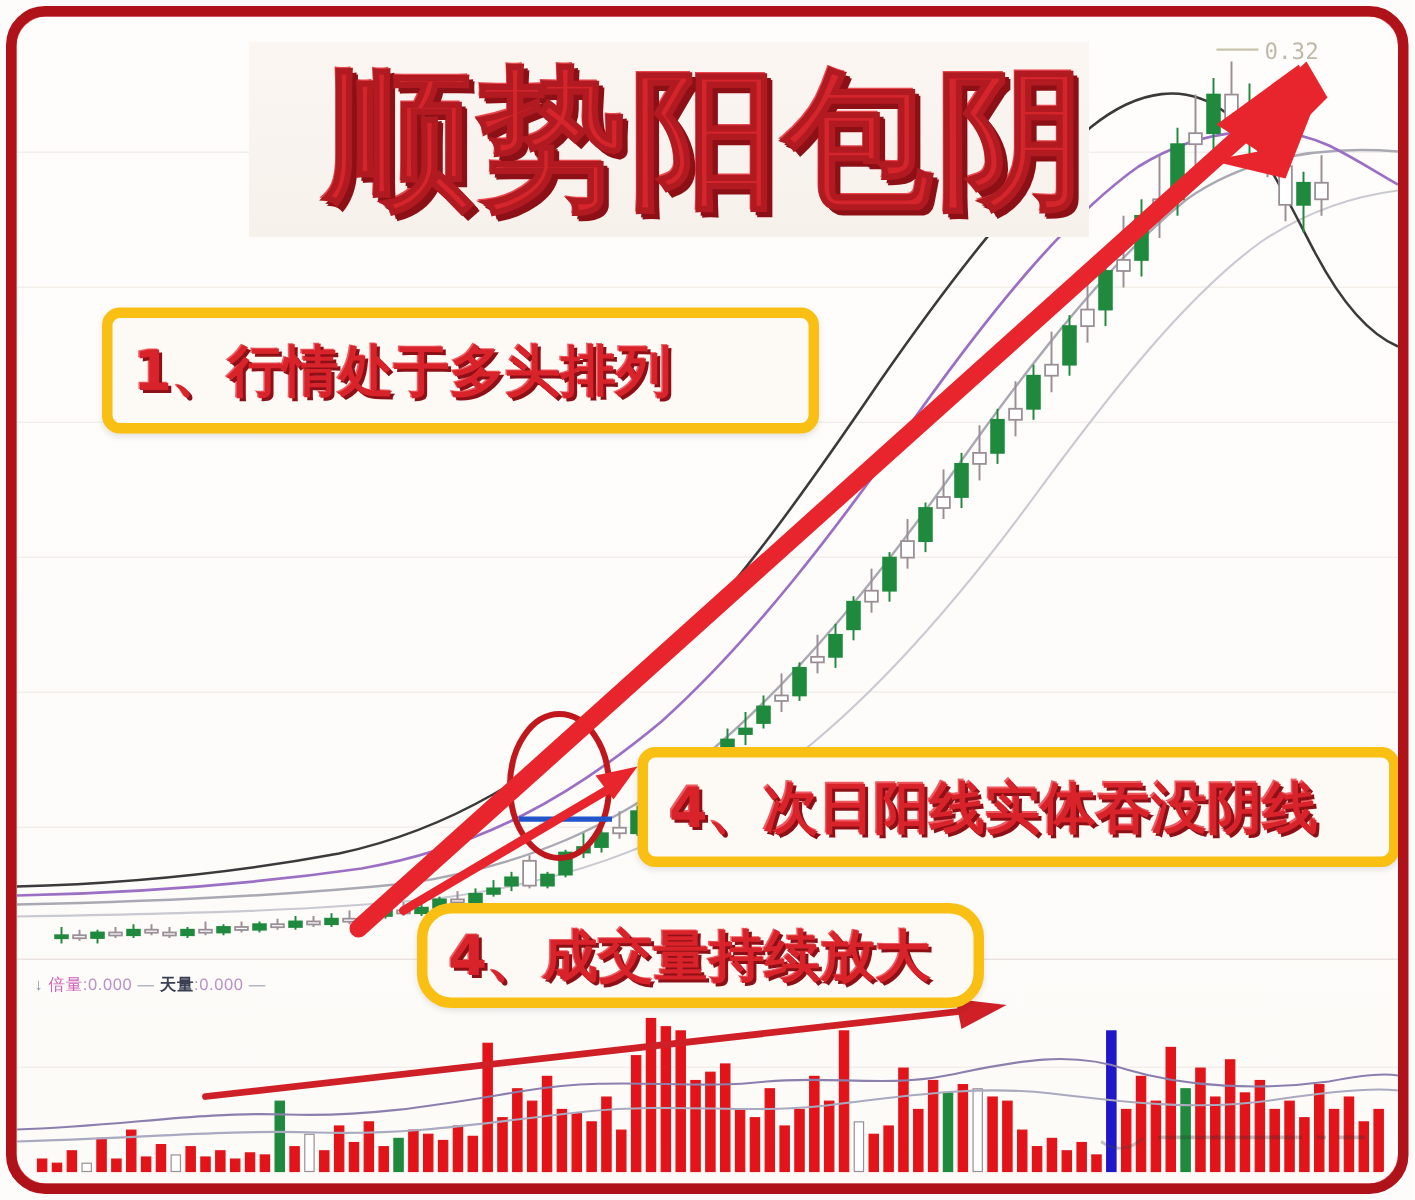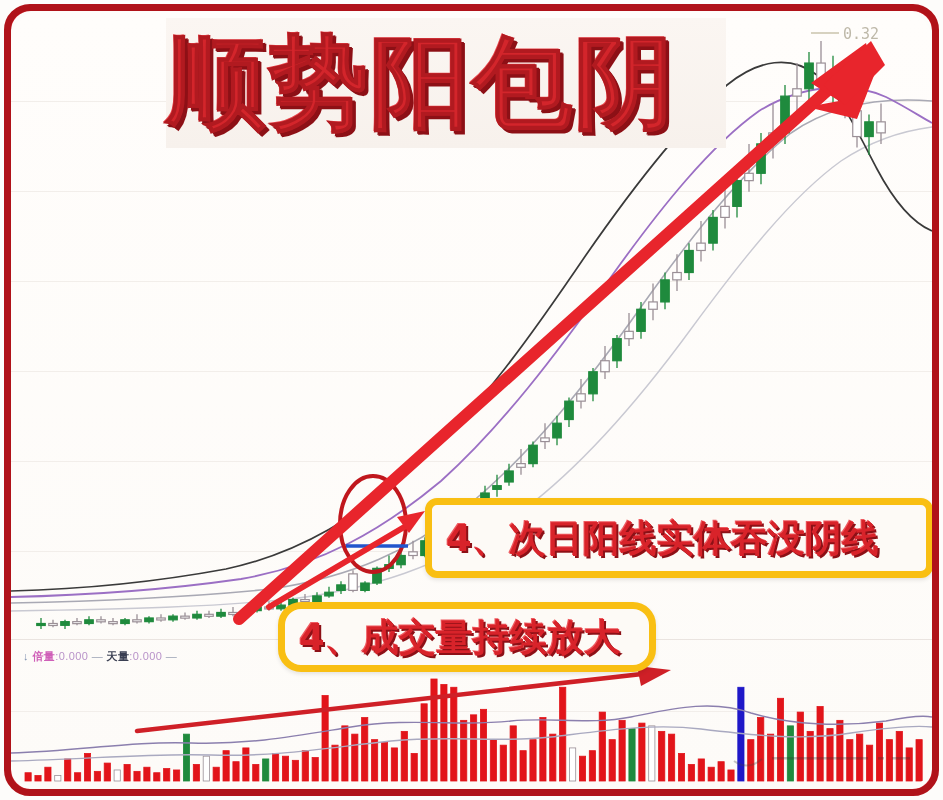--- a/index.html
+++ b/index.html
@@ -64,41 +64,41 @@
   
   .readout {
     position: absolute;
     left: 12px; top: 638px;
     font-size: 11px;
     white-space: nowrap;
     letter-spacing: .4px;
     z-index: 12;
   }
   .readout .arrow { color: #7c8fae; }
-  .readout .lbl-a { color: #cf5fb8; font-weight: bold; text-align: right; }
+  .readout .lbl-a { color: #cf5fb8; font-weight: normal; text-align: right; }
   .readout .lbl-b { color: #3a3f52; font-weight: bold; }
   .readout .val { color: #b892c9; }
   .readout .dash { color: #9aa2b4; }
 
   
   .layer {
     position: absolute;
     left: 0; top: 0;
     width: 921px; height: 778px;
   }
 
   
   .title-banner {
     position: absolute;
-    left: 166px; top: 18px;
+    left: 166px; top: 28px;
     width: 560px; height: 130px;
     z-index: 30;
     display: flex;
     align-items: center;
-    justify-content: flex-start;
+    justify-content: flex-end;
     background: linear-gradient(#fbf6f2, #f7f1ec);
   }
   .title-text {
     font-family: "DejaVu Sans", sans-serif;
     font-weight: bold;
     font-size: 100px;
     line-height: 1;
     color: #d3252b;
     letter-spacing: 2px;
     text-shadow:
@@ -469,20 +469,23 @@
       <rect x="44" y="14" width="96" height="2.5" fill="#333"></rect>
       <rect x="150" y="14" width="6" height="2.5" fill="#333"></rect>
       <rect x="164" y="14" width="18" height="2.5" fill="#333"></rect>
     </svg>
   </div>
 
   <div class="title-banner">
     <span class="title-text">顺势阳包阴</span>
   </div>
 
+  <div class="callout" id="callout1">
+    <span class="callout-text">1、行情处于多头排列</span>
+  </div>
   <div class="callout" id="callout3">
     <span class="callout-text">4、次日阳线实体吞没阴线</span>
   </div>
   <div class="callout" id="callout4">
     <span class="callout-text">4、成交量持续放大</span>
   </div>
 
   <div class="frame-inner"></div>
   <div class="frame"></div>
 </div>

